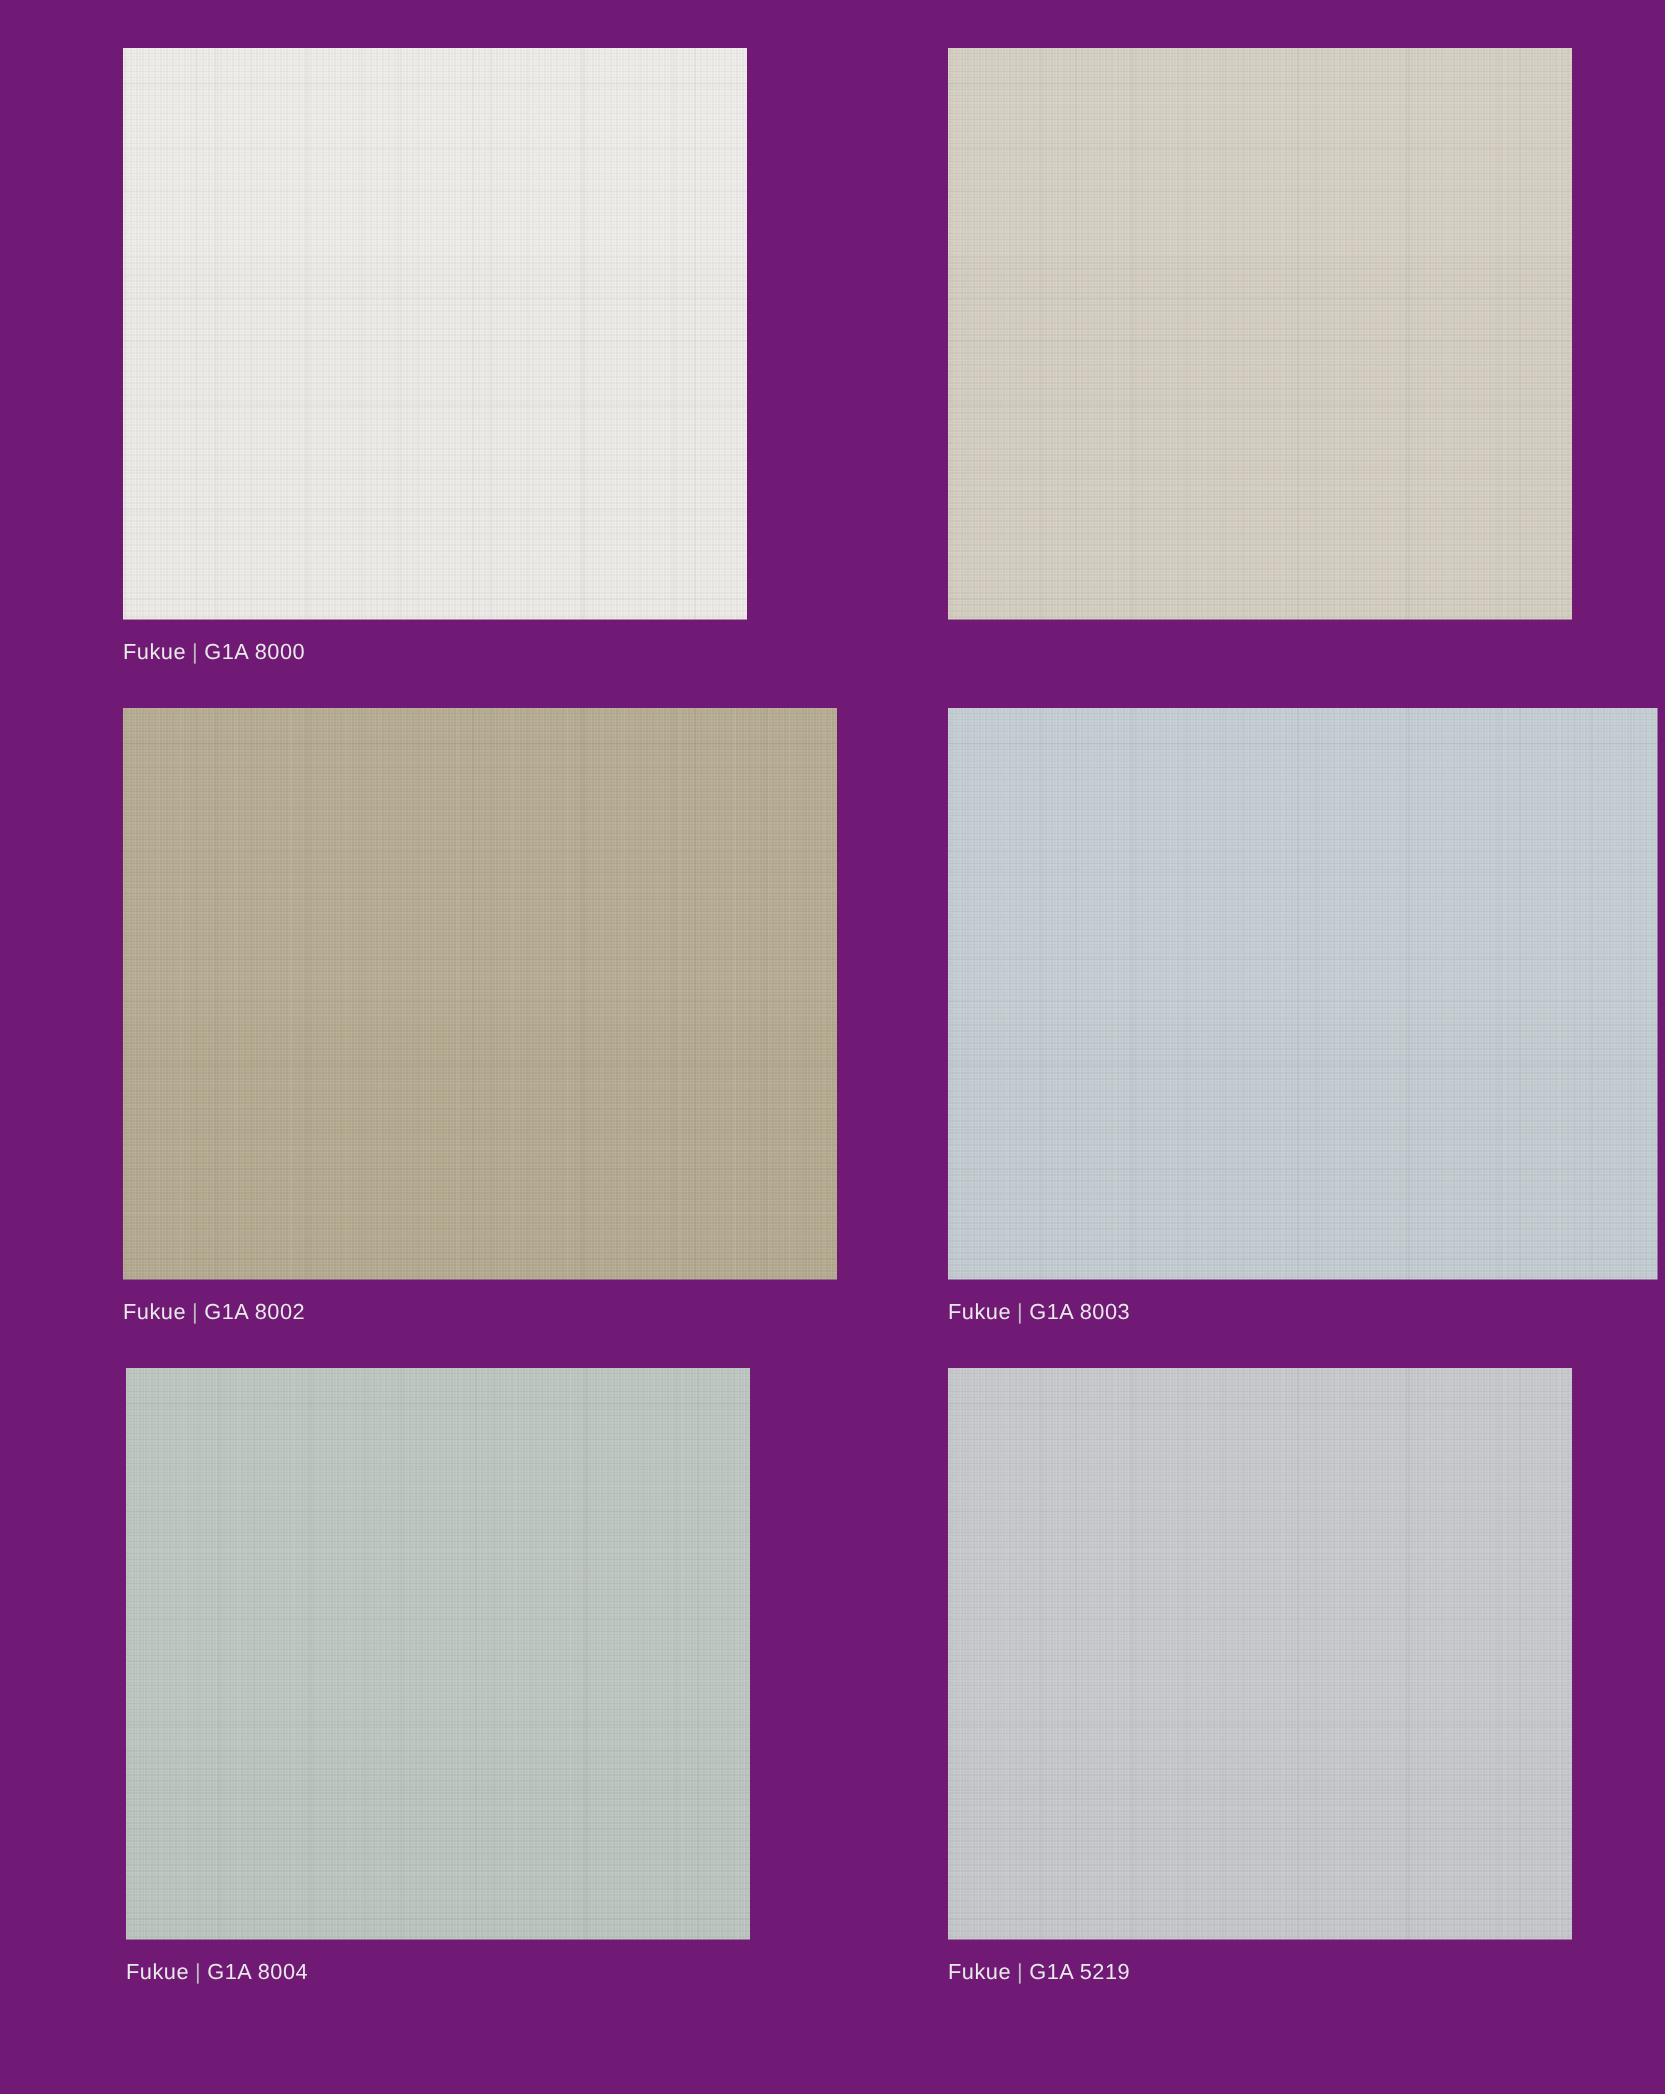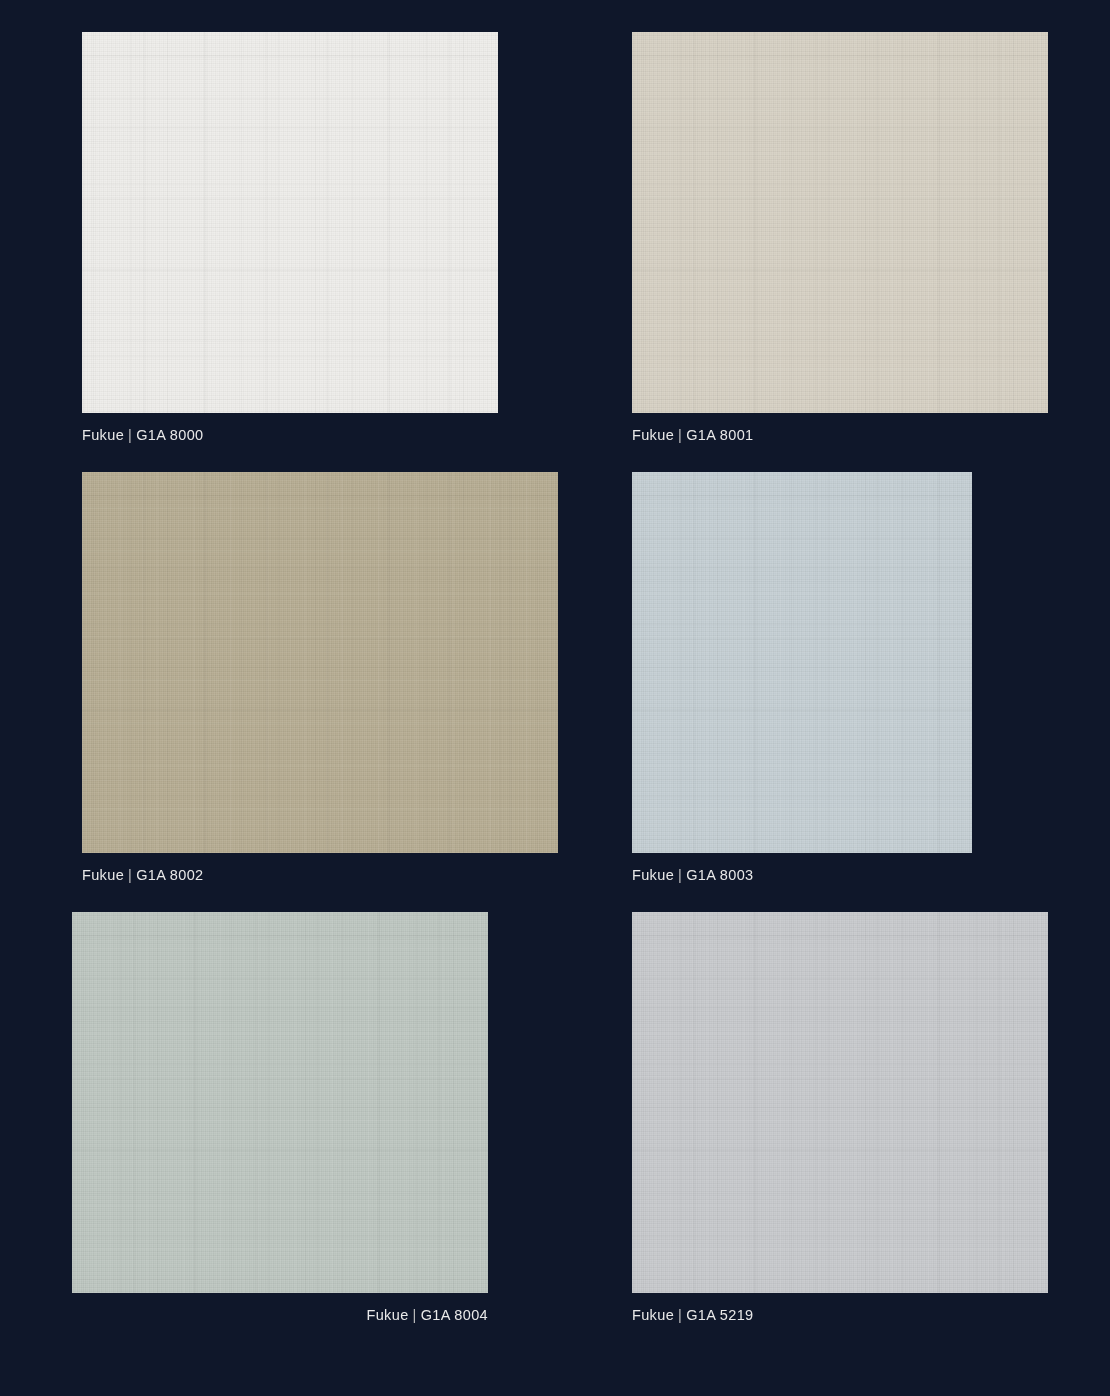--- a/index.html
+++ b/index.html
@@ -128,38 +128,37 @@
     white-space: nowrap;
   }
   .swatch-label .sep {
     color: #bdbdbd;
     padding: 0 4px;
   }
 </style>
 </head>
 <body>
 
-<div id="swatch-grid" style="background: #0f172a;">
+<div id="swatch-grid" style="background: #701a75;">
     <div class="swatch-cell" style="left: 82px; top: 32px; width: 416px;">
       <div class="swatch-tile" style="height: 381px; background-color: rgb(238, 237, 234);"></div>
       <div class="swatch-label"><span>Fukue</span><span class="sep">|</span><span>G1A 8000</span></div>
     </div>
     <div class="swatch-cell" style="left: 632px; top: 32px; width: 416px;">
       <div class="swatch-tile" style="height: 381px; background-color: rgb(214, 208, 195);"></div>
-      <div class="swatch-label"><span>Fukue</span><span class="sep">|</span><span>G1A 8001</span></div>
     </div>
     <div class="swatch-cell" style="left: 82px; top: 472px; width: 476px;">
       <div class="swatch-tile" style="height: 381px; background-color: rgb(182, 172, 146);"></div>
       <div class="swatch-label"><span>Fukue</span><span class="sep">|</span><span>G1A 8002</span></div>
     </div>
-    <div class="swatch-cell" style="left: 632px; top: 472px; width: 340px;">
+    <div class="swatch-cell" style="left: 632px; top: 472px; width: 473px;">
       <div class="swatch-tile" style="height: 381px; background-color: rgb(196, 206, 211);"></div>
       <div class="swatch-label"><span>Fukue</span><span class="sep">|</span><span>G1A 8003</span></div>
     </div>
-    <div class="swatch-cell" style="left: 72px; top: 912px; width: 416px; text-align: right;">
+    <div class="swatch-cell" style="left: 84px; top: 912px; width: 416px;">
       <div class="swatch-tile" style="height: 381px; background-color: rgb(189, 198, 192);"></div>
       <div class="swatch-label"><span>Fukue</span><span class="sep">|</span><span>G1A 8004</span></div>
     </div>
     <div class="swatch-cell" style="left: 632px; top: 912px; width: 416px;">
       <div class="swatch-tile" style="height: 381px; background-color: rgb(199, 201, 204);"></div>
       <div class="swatch-label"><span>Fukue</span><span class="sep">|</span><span>G1A 5219</span></div>
     </div>
   </div>
 
 </body></html>

